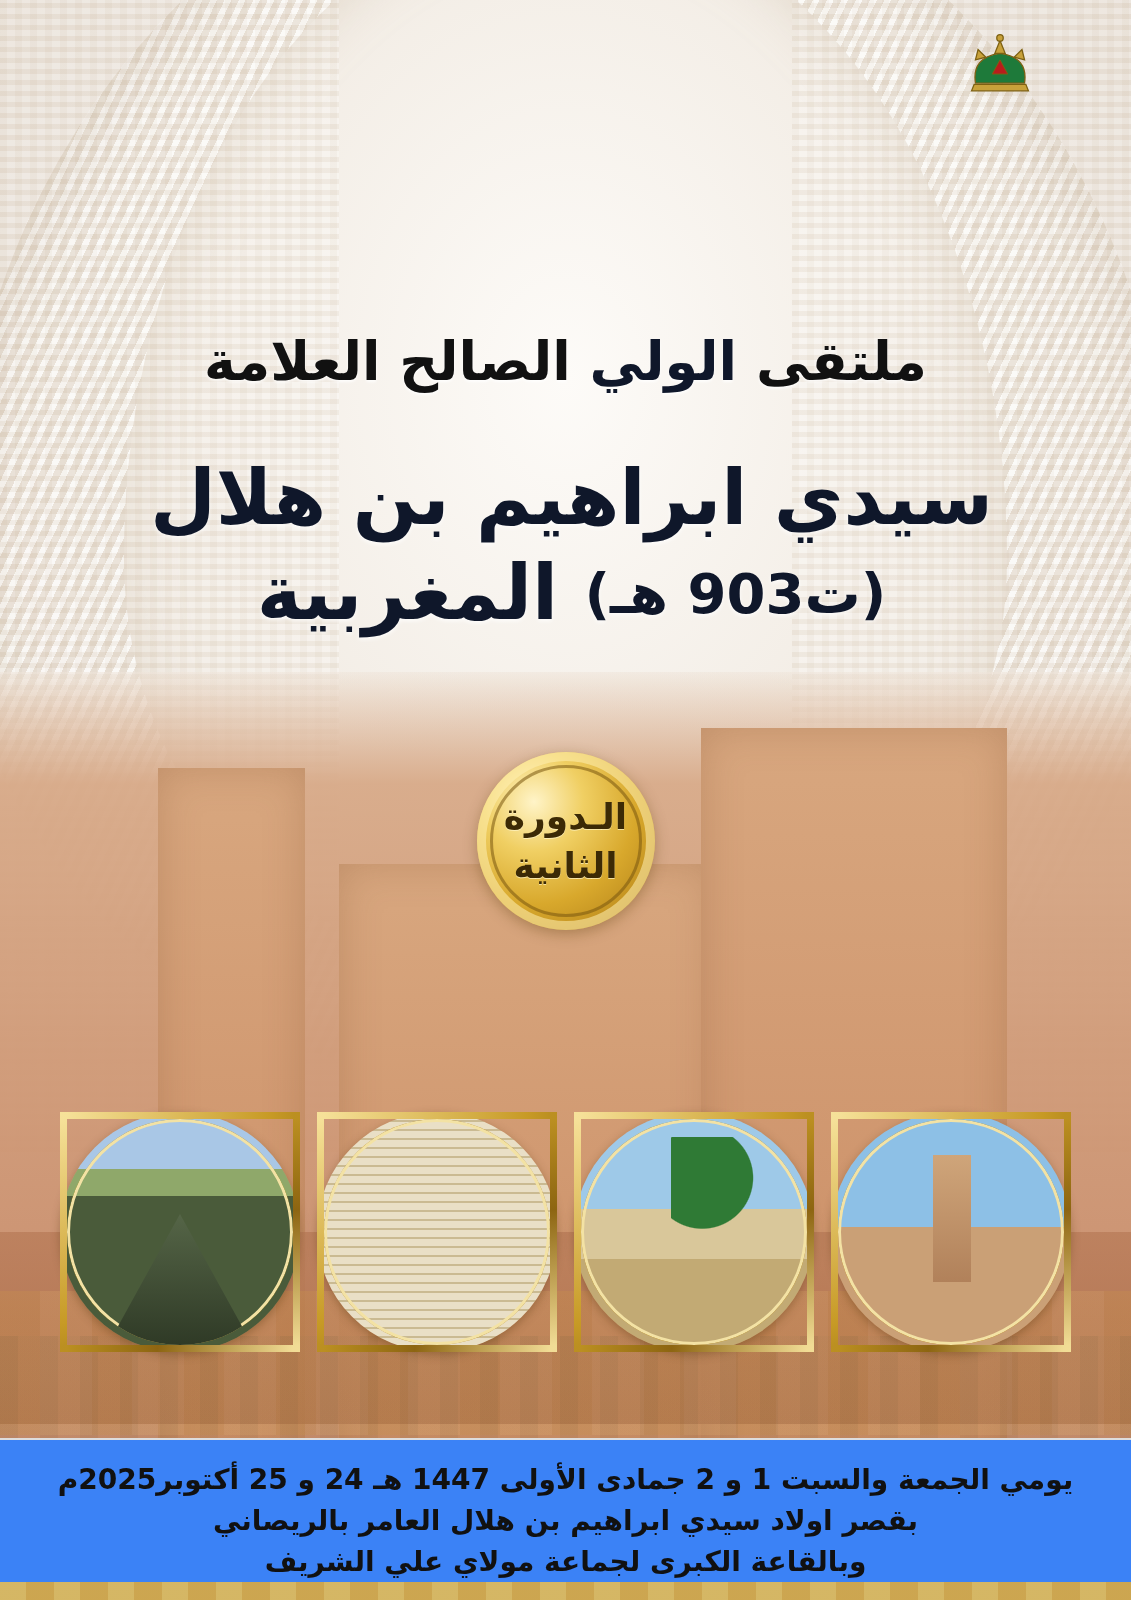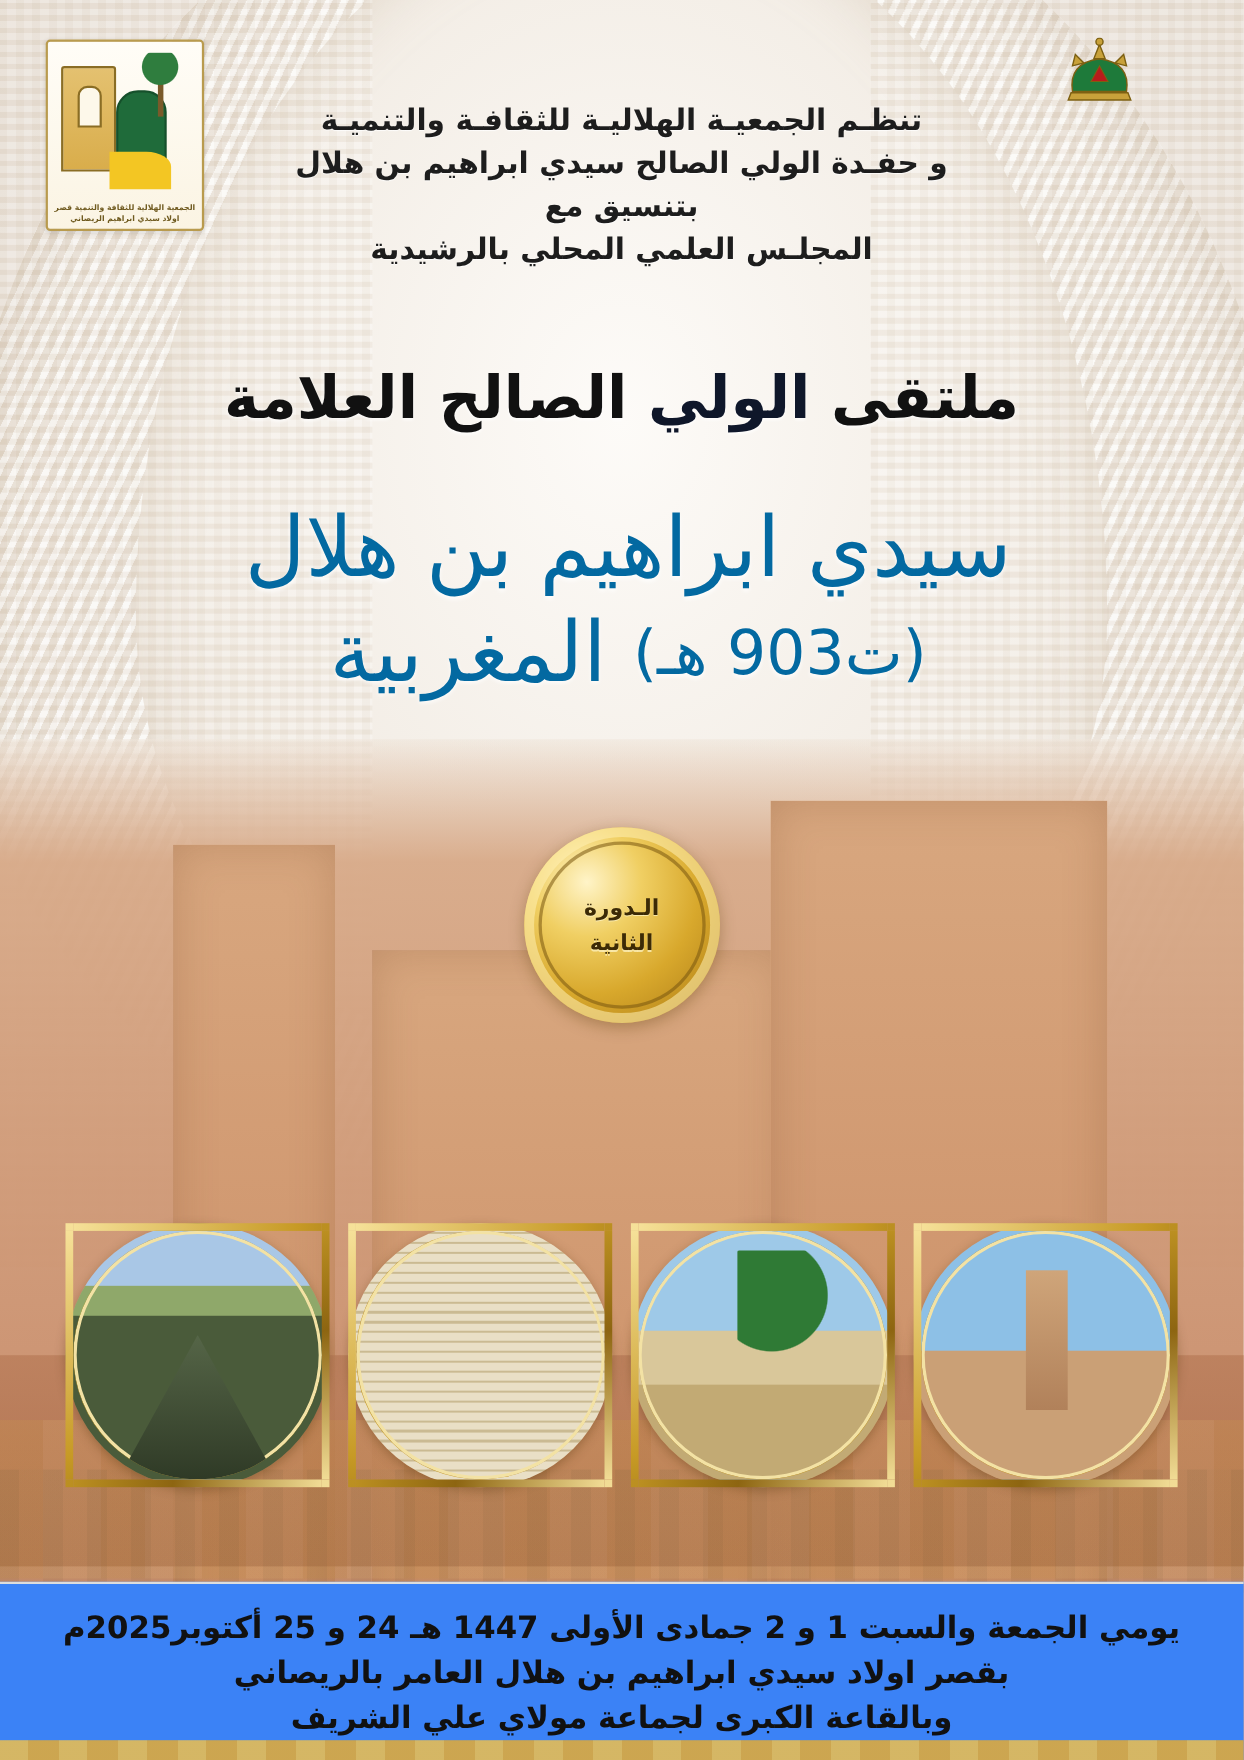--- a/index.html
+++ b/index.html
@@ -218,22 +218,22 @@
     text-shadow: 0 2px 3px rgba(255,255,255,.85);
   }
   .title-1 .green { color: #0f172a; }
 
   .title-2 {
     position: absolute;
     left: 12px; right: 0;
     top: 450px;
     text-align: center;
     font-size: 76px;
-    font-weight: normal;
-    color: #0369a1;
+    font-weight: bold;
+    color: #0f172a;
     line-height: 1.25;
     text-shadow: 0 2px 4px rgba(255,255,255,.8);
   }
   .title-2 .line2 { font-size: 76px; }
   .title-2 .hijri { font-size: 56px; vertical-align: 6px; }
 
   
   .medal {
     position: absolute;
     left: 50%;
@@ -252,21 +252,21 @@
     gap: 8px;
   }
   .medal .inner {
     position: absolute;
     inset: 13px;
     border-radius: 50%;
     border: 3px solid rgba(120,85,15,.55);
   }
   .medal span {
     position: relative;
-    font-size: 20px;
+    font-size: 36px;
     font-weight: bold;
     color: #3c2a05;
     text-shadow: 0 1px 0 rgba(255,245,200,.7);
   }
 
   
   .photos {
     position: absolute;
     left: 60px;
     right: 60px;
@@ -372,46 +372,33 @@
     <div class="sky"></div>
     <div class="kasbah"></div>
     <div class="tower left"></div>
     <div class="tower mid"></div>
     <div class="tower right"></div>
     <div class="wall-dark"></div>
     <div class="bottom-ornament"></div>
     <div class="palms"></div>
   </div>
 
-  <div class="assoc-logo">
-    <div class="kasbah-ico"></div>
-    <div class="door"></div>
-    <div class="palm-ico"></div>
-    <div class="yellow-blob"></div>
-    <div class="cap">الجمعية الهلالية للثقافة والتنمية قصر اولاد سيدي ابراهيم الريصاني</div>
-  </div>
 
   <div class="state-emblem">
     <svg class="crown" viewBox="0 0 120 96">
       <path d="M20 78 L100 78 L104 88 L16 88 Z" fill="#c8a13a" stroke="#7d6012" stroke-width="2"></path>
       <path d="M22 76 C18 50 30 34 60 30 C90 34 102 50 98 76 Z" fill="#1e7a3a" stroke="#7d6012" stroke-width="2"></path>
       <path d="M60 10 L68 30 L52 30 Z" fill="#c8a13a" stroke="#7d6012" stroke-width="2"></path>
       <path d="M26 24 L38 36 L22 40 Z" fill="#c8a13a" stroke="#7d6012" stroke-width="2"></path>
       <path d="M94 24 L98 40 L82 36 Z" fill="#c8a13a" stroke="#7d6012" stroke-width="2"></path>
       <path d="M60 40 L72 62 L48 62 Z" fill="#b91c1c" stroke="#7d6012" stroke-width="1.5"></path>
       <circle cx="60" cy="6" r="5" fill="#c8a13a" stroke="#7d6012" stroke-width="2"></circle>
     </svg>
   </div>
 
-  <div class="org-block">
-    <div>تنظـم الجمعيـة الهلاليـة للثقافـة والتنميـة</div>
-    <div>و حفـدة الولي الصالح سيدي ابراهيم بن هلال</div>
-    <div>بتنسيق  مع</div>
-    <div>المجلـس العلمي المحلي بالرشيدية</div>
-  </div>
 
   <div class="title-1">
     <span>ملتقى</span>
     <span class="green">الولي</span>
     <span>الصالح العلامة</span>
   </div>
 
   <div class="title-2">
     <div class="line2">سيدي ابراهيم بن هلال</div>
     <div>

